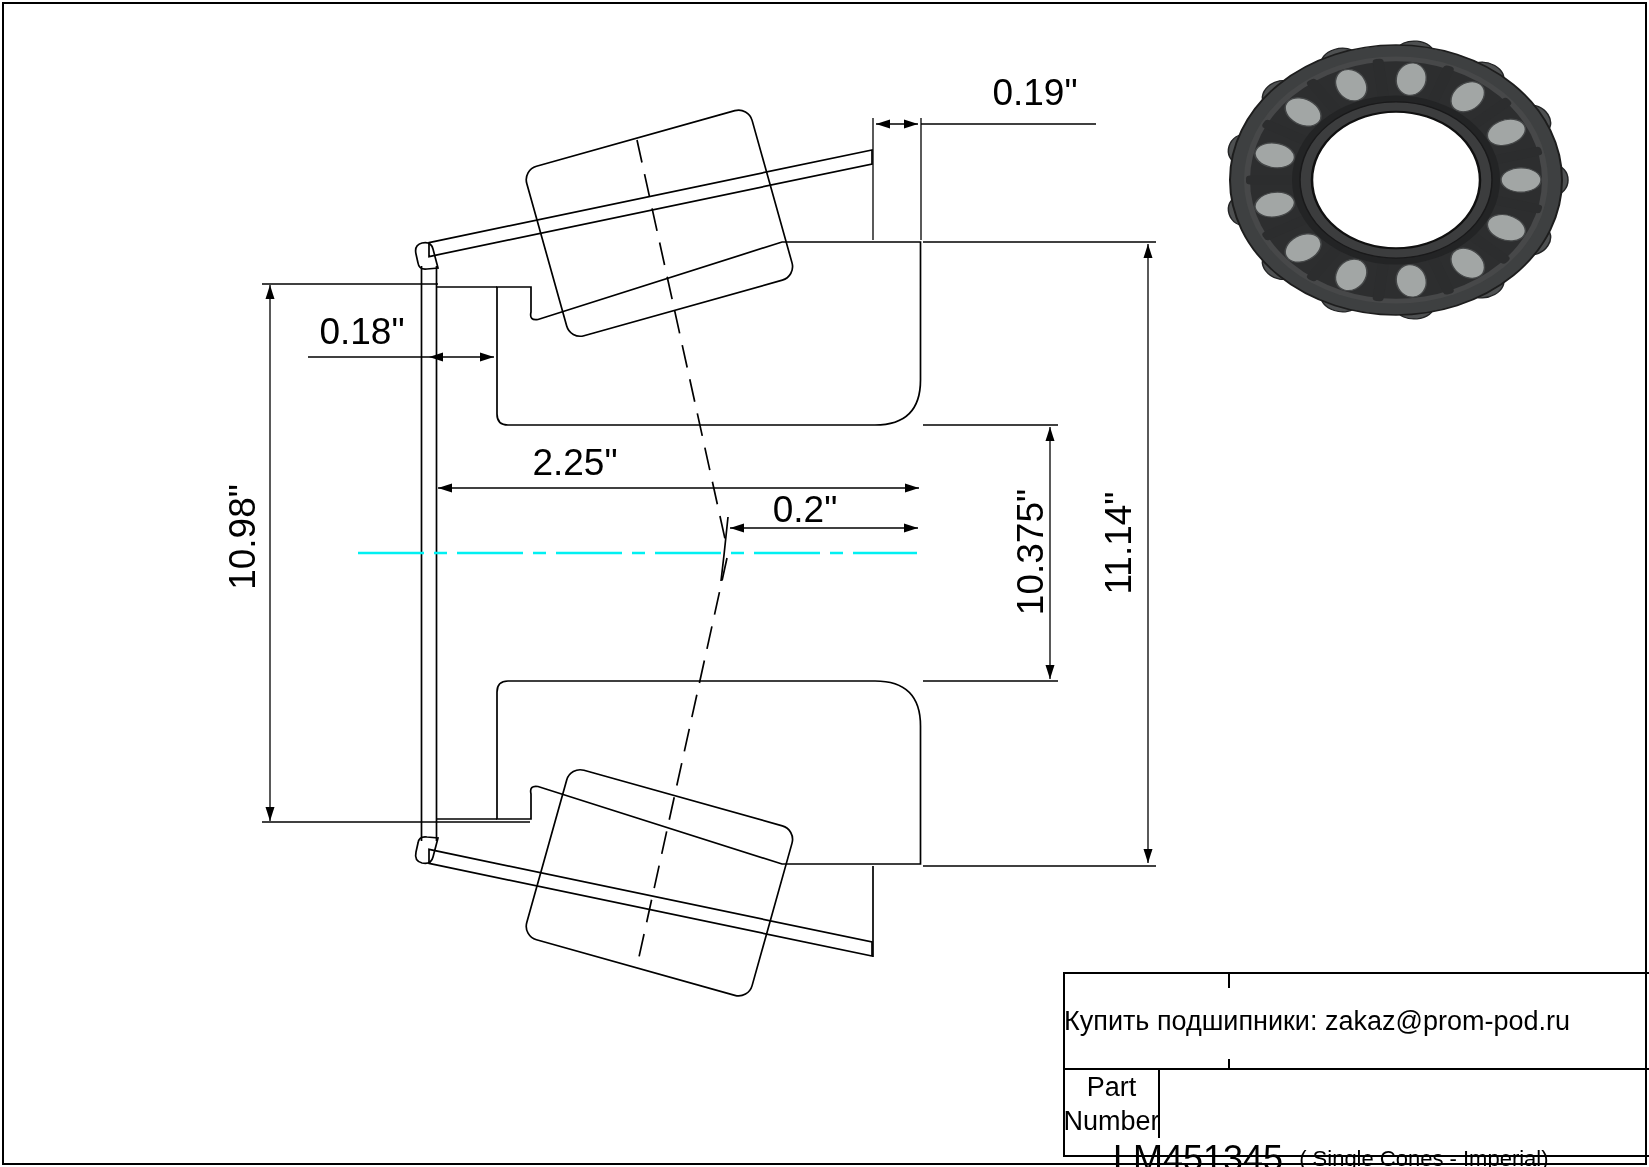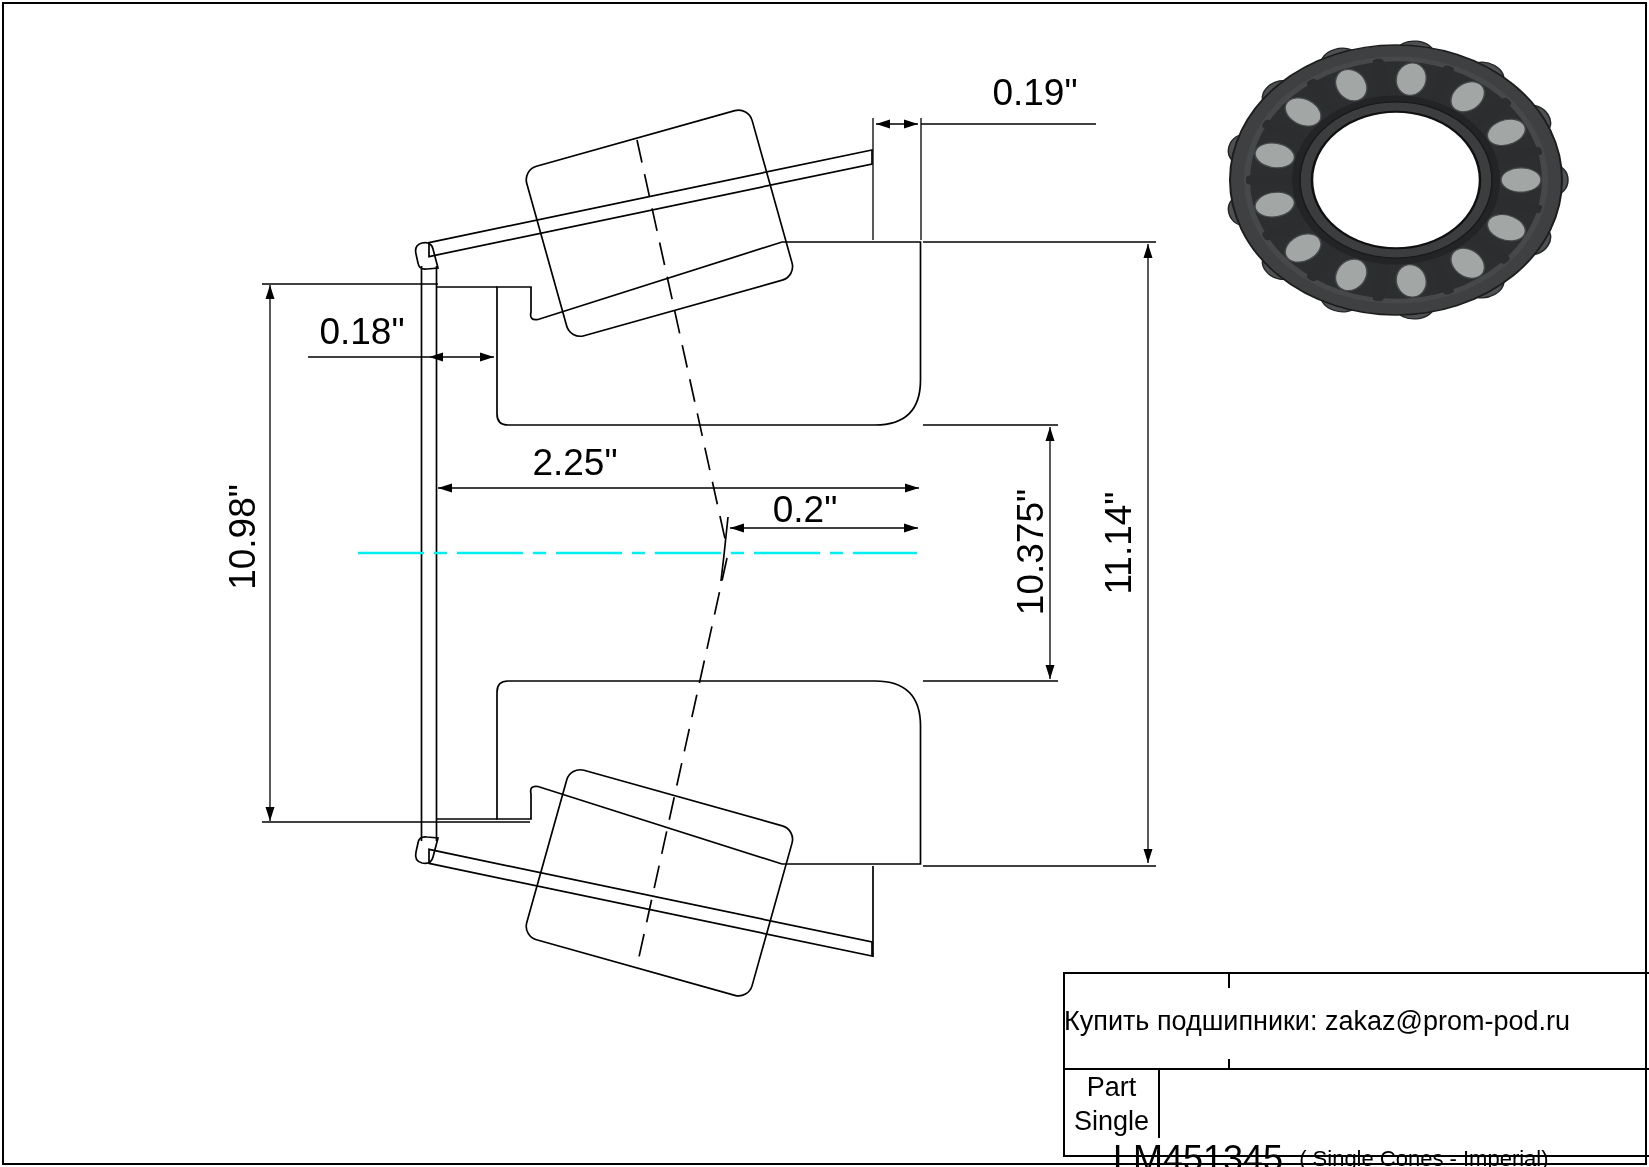--- a/index.html
+++ b/index.html
@@ -284,21 +284,21 @@
 
   <div class="tblock">
     <div class="trow1">
       <span class="tick tick1"></span>
       <span class="tick tick2"></span>
       <span class="contact">Купить подшипники: zakaz@prom-pod.ru</span>
     </div>
     <div class="trow2">
       <div class="tcell-label">
         <div>Part</div>
-        <div>Single</div>
+        <div>Number</div>
       </div>
       <div class="tcell-value">
         <span class="pn">LM451345</span>
         <span class="pnote">( Single Cones - Imperial)</span>
       </div>
     </div>
   </div>
 
   <div class="sheet-border"></div>
 </div>

